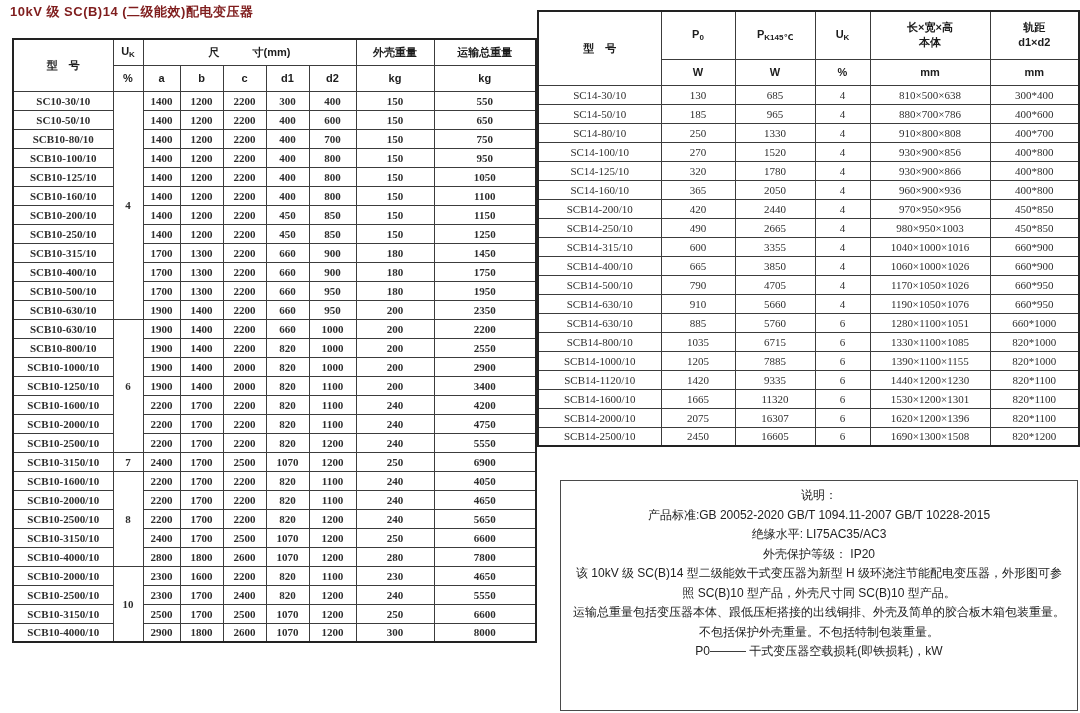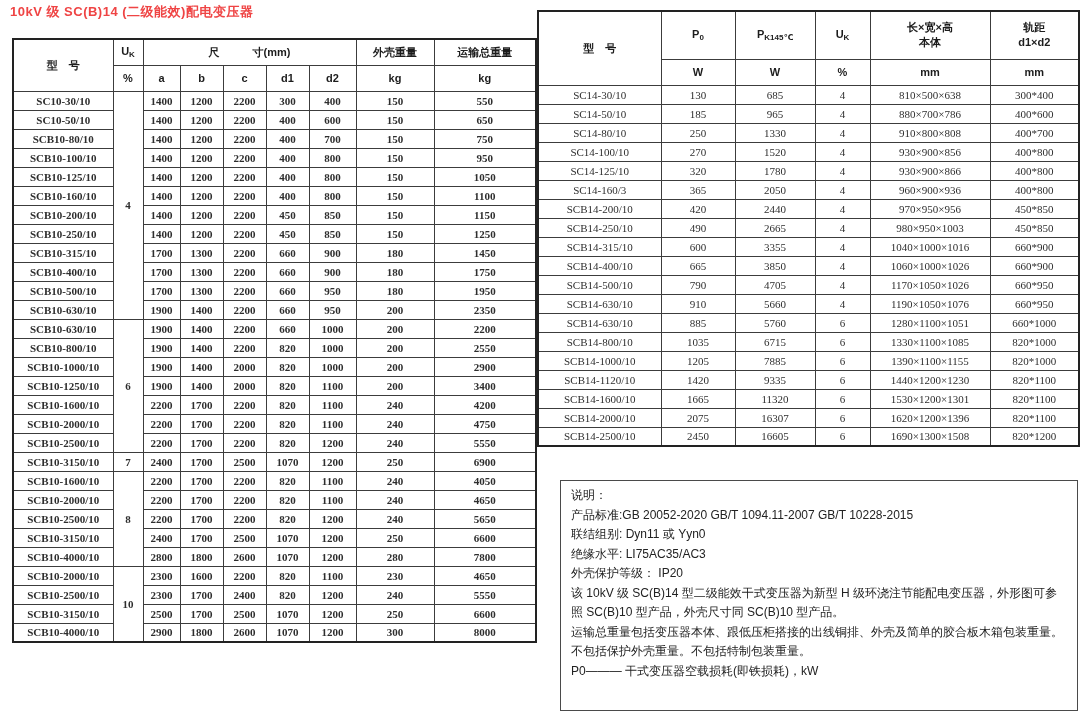--- a/index.html
+++ b/index.html
@@ -6,21 +6,21 @@
   html,body { width:1080px; height:713px; }
   body {
     position:relative;
     background:#ffffff;
     font-family:"Liberation Sans","DejaVu Sans",sans-serif;
     color:#242424;
     overflow:hidden;
   }
   .doc-title {
     position:absolute; left:10px; top:3px;
-    font-size:13px; font-weight:bold; color:#ef4444;
+    font-size:13px; font-weight:bold; color:#7f1d1d;
     letter-spacing:0.5px; white-space:nowrap;
   }
   table { border-collapse:collapse; table-layout:fixed; background:#fff; }
   th, td {
     border:1px solid #3c3c3c;
     text-align:center; vertical-align:middle;
     font-size:11px; padding:0; overflow:hidden; white-space:nowrap;
   }
   thead th { font-weight:bold; color:#1c1c1c; }
   tbody td {
@@ -42,21 +42,21 @@
   .right-table tbody tr { height:19px; }
   th.pre { white-space:pre-line; line-height:15px;margin-top:48px; }
   sub { font-size:8px; vertical-align:-2px; }
   .notes {
     position:absolute; left:560px; top:480px; width:518px; height:231px;
     border:1px solid #4a4a4a;
     padding:5px 10px 0 10px;
     font-size:12px; line-height:19.5px; color:#222;
     overflow:hidden;
   }
-  .notes div { white-space:normal; }
+  .notes div { white-space:normal;text-align:center; }
 </style>
 </head>
 <body>
 
 <div class="doc-title">10kV 级 SC(B)14 (二级能效)配电变压器</div>
 
 <table class="left-table">
   <colgroup>
     <col style="width:100px">
       <col style="width:30px">
@@ -449,21 +449,21 @@
       </tr>
       <tr>
         <td>SC14-125/10</td>
         <td>320</td>
         <td>1780</td>
         <td>4</td>
         <td>930×900×866</td>
         <td>400*800</td>
       </tr>
       <tr>
-        <td>SC14-160/3</td>
+        <td>SC14-160/10</td>
         <td>365</td>
         <td>2050</td>
         <td>4</td>
         <td>960×900×936</td>
         <td>400*800</td>
       </tr>
       <tr>
         <td>SCB14-200/10</td>
         <td>420</td>
         <td>2440</td>
@@ -566,19 +566,18 @@
         <td>6</td>
         <td>1690×1300×1508</td>
         <td>820*1200</td>
       </tr>
     </tbody>
 </table>
 
 <div class="notes">
   <div>说明：</div>
   <div>产品标准:GB 20052-2020 GB/T 1094.11-2007 GB/T 10228-2015</div>
-  <div>联结组别: Dyn11  或 Yyn0</div>
   <div>绝缘水平: LI75AC35/AC3</div>
   <div>外壳保护等级： IP20</div>
   <div>该 10kV 级 SC(B)14 型二级能效干式变压器为新型 H 级环浇注节能配电变压器，外形图可参照 SC(B)10 型产品，外壳尺寸同 SC(B)10 型产品。</div>
   <div>运输总重量包括变压器本体、跟低压柜搭接的出线铜排、外壳及简单的胶合板木箱包装重量。不包括保护外壳重量。不包括特制包装重量。</div>
   <div>P0——— 干式变压器空载损耗(即铁损耗)，kW</div>
 </div>
 
 </body></html>

